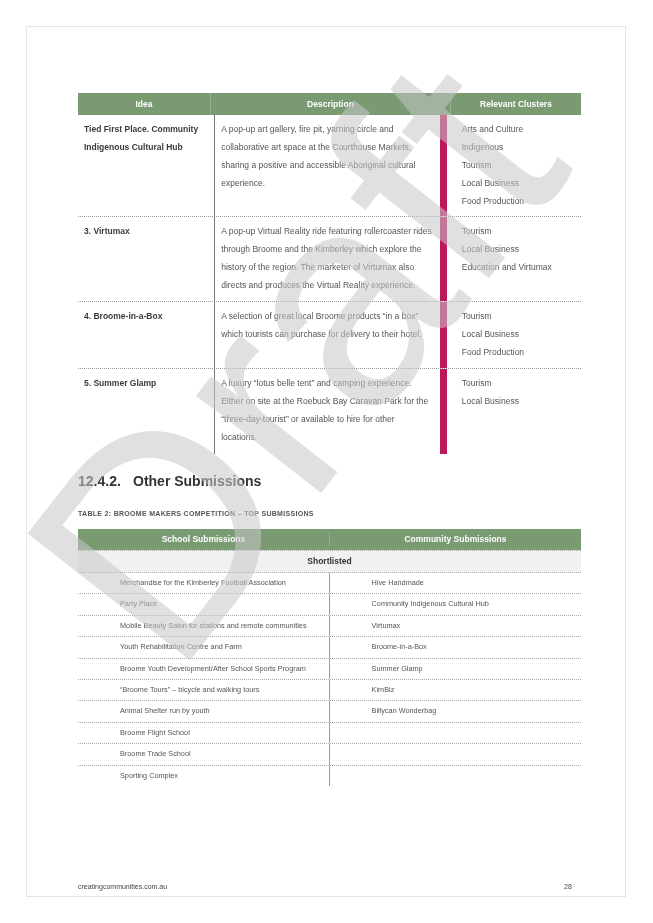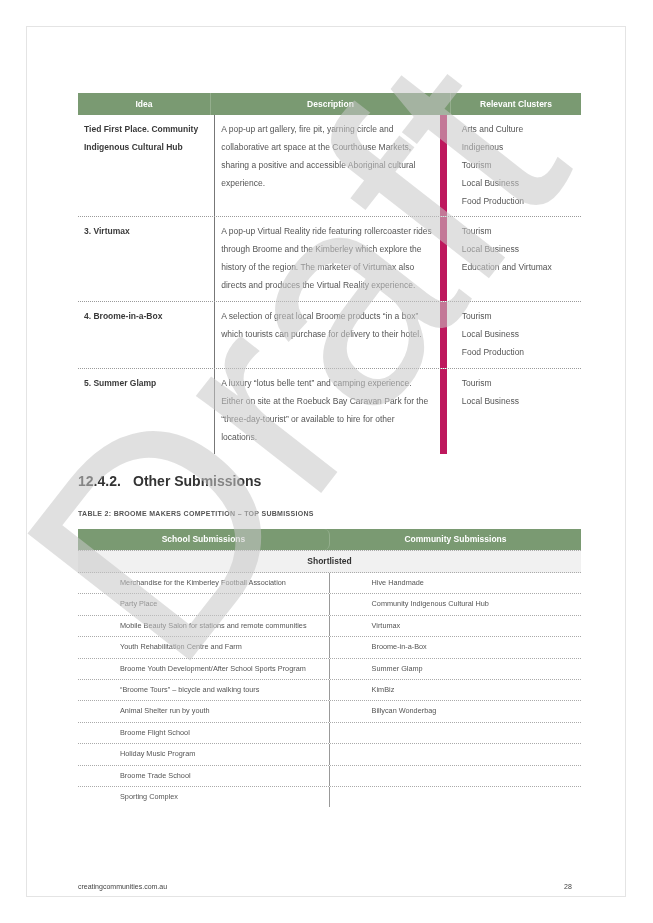--- a/index.html
+++ b/index.html
@@ -164,24 +164,20 @@
     </div>
   <div class="t2-row">
       <div>Animal Shelter run by youth</div>
       <div>Billycan Wonderbag</div>
     </div>
   <div class="t2-row">
       <div>Broome Flight School</div>
       <div></div>
     </div>
   <div class="t2-row">
-      <div>Holiday Music Program</div>
-      <div></div>
-    </div>
-  <div class="t2-row">
       <div>Broome Trade School</div>
       <div></div>
     </div>
   <div class="t2-row">
       <div>Sporting Complex</div>
       <div></div>
     </div>
 </div>
 
 <svg class="watermark" viewBox="0 0 653 923">

